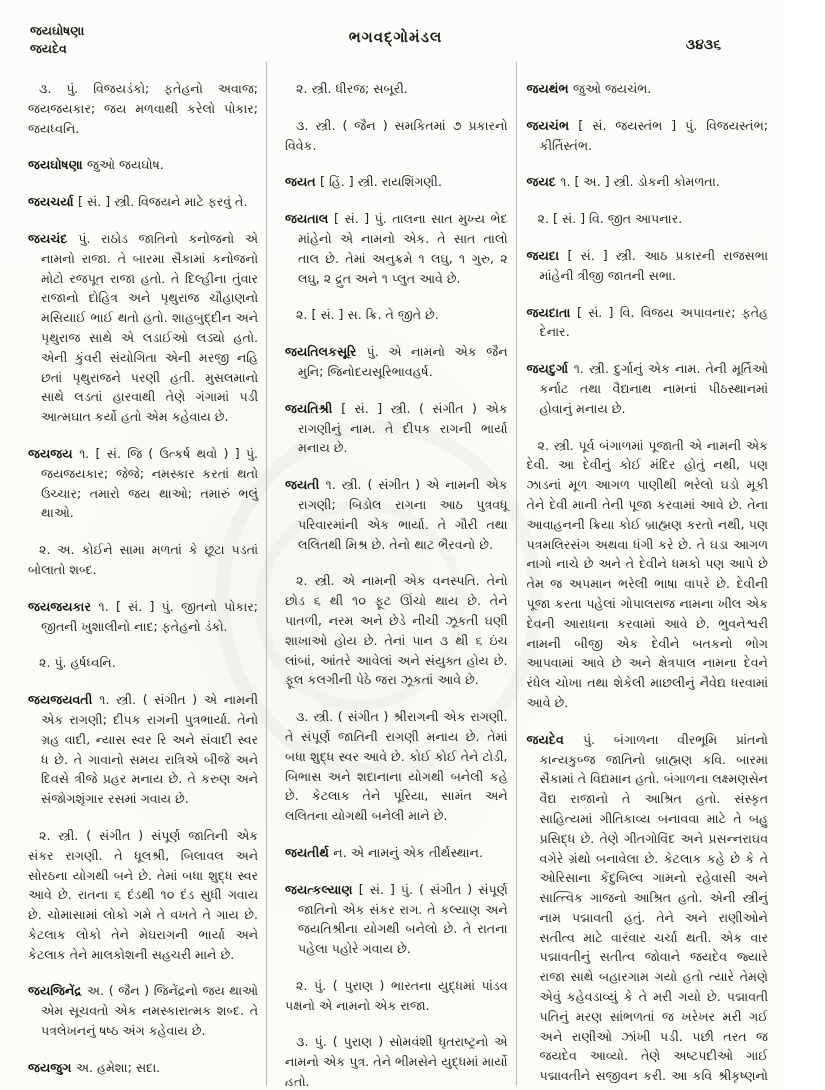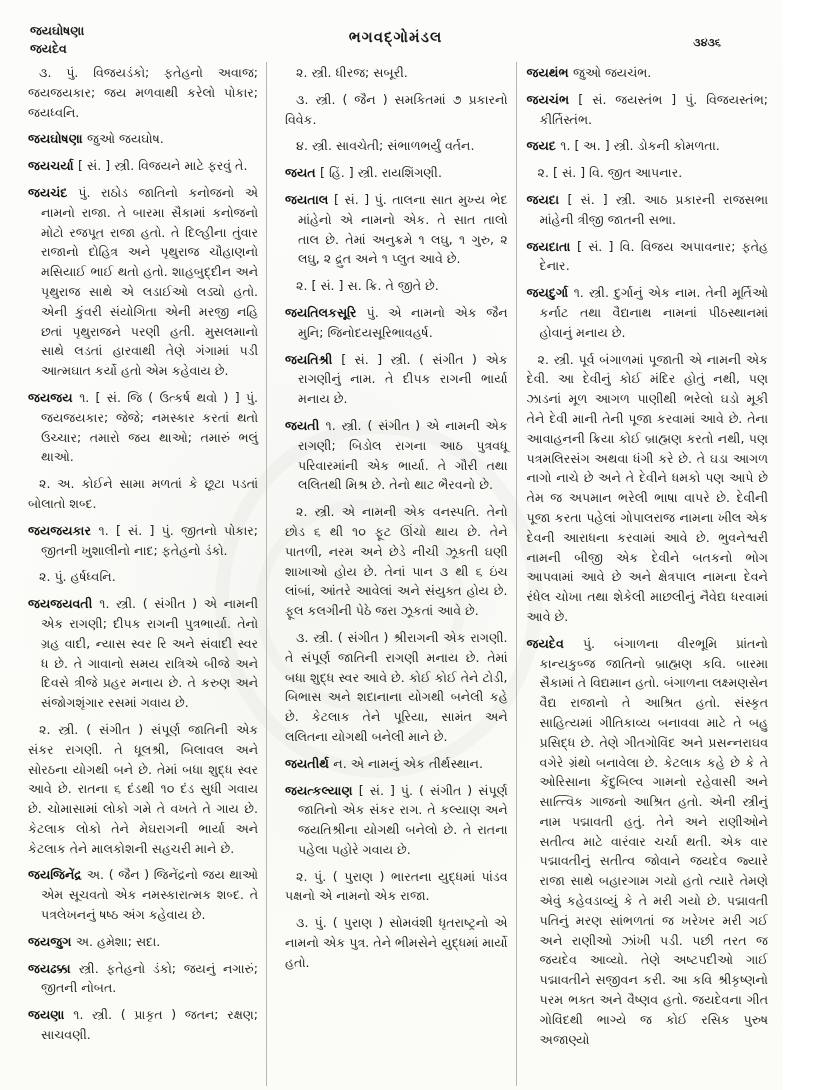--- a/index.html
+++ b/index.html
@@ -34,38 +34,38 @@
     position:absolute;left:2px;top:2px;
     font-size:12.5px;font-weight:bold;line-height:18px;color:#1d1b17;
   }
   .runhead div{white-space:nowrap;}
   .center-title{
     position:absolute;left:0;right:0;top:8px;text-align:center;
     font-size:15px;font-weight:bold;letter-spacing:1px;color:#1d1b17;
   }
   .page-number{
     position:absolute;right:42px;top:16px;
-    font-size:11px;font-weight:bold;color:#1d1b17;
+    font-size:14px;font-weight:bold;color:#1d1b17;
   }
   .columns{
     position:absolute;top:62px;left:28px;right:15px;bottom:4px;
     display:flex;flex-direction:row;
   }
   .col{
     box-sizing:border-box;
     overflow:hidden;
     font-size:12.6px;
     line-height:19.8px;
     text-align:justify;
   }
   .col-1{width:252px;padding-right:8px;}
   .col-2{width:263px;border-left:1px solid #b9b7b0;padding-left:18px;padding-right:8px;}
   .col-3{width:267px;border-left:1px solid #b9b7b0;padding-left:10px;}
   .entry{
-    margin:1px 0 7px 0;
+    margin:17px 0 7px 0;
     padding-left:13px;
     text-indent:-13px;
   }
   .entry b{font-weight:bold;color:#15130f;}
   .entry.sense{
     padding-left:0;
     text-indent:11px;
   }
 </style>
 </head>
@@ -98,21 +98,20 @@
         <p class="entry"><b>જયજયવતી </b>૧. સ્ત્રી. ( સંગીત ) એ નામની એક રાગણી; દીપક રાગની પુત્રભાર્યા. તેનો ગ્રહ વાદી, ન્યાસ સ્વર રિ અને સંવાદી સ્વર ધ છે. તે ગાવાનો સમય રાત્રિએ બીજે અને દિવસે ત્રીજે પ્રહર મનાય છે. તે કરુણ અને સંજોગશૃંગાર રસમાં ગવાય છે.</p>
         <p class="entry sense">૨. સ્ત્રી. ( સંગીત ) સંપૂર્ણ જાતિની એક સંકર રાગણી. તે ધૂલશ્રી, બિલાવલ અને સોરઠના યોગથી બને છે. તેમાં બધા શુદ્ધ સ્વર આવે છે. રાતના ૬ દંડથી ૧૦ દંડ સુધી ગવાય છે. ચોમાસામાં લોકો ગમે તે વખતે તે ગાય છે. કેટલાક લોકો તેને મેઘરાગની ભાર્યા અને કેટલાક તેને માલકોશની સહચરી માને છે.</p>
         <p class="entry"><b>જયજિનેંદ્ર </b>અ. ( જૈન ) જિનેંદ્રનો જય થાઓ એમ સૂચવતો એક નમસ્કારાત્મક શબ્દ. તે પત્રલેખનનું ષષ્ઠ અંગ કહેવાય છે.</p>
         <p class="entry"><b>જયજુગ </b>અ. હમેશા; સદા.</p>
         <p class="entry"><b>જયઢક્કા </b>સ્ત્રી. ફતેહનો ડંકો; જયનું નગારું; જીતની નોબત.</p>
         <p class="entry"><b>જયણા </b>૧. સ્ત્રી. ( પ્રાકૃત ) જતન; રક્ષણ; સાચવણી.</p>
       </div>
     <div class="col col-2">
         <p class="entry sense">૨. સ્ત્રી. ધીરજ; સબૂરી.</p>
         <p class="entry sense">૩. સ્ત્રી. ( જૈન ) સમકિતમાં ૭ પ્રકારનો વિવેક.</p>
-        <p class="entry sense">૪. સ્ત્રી. સાવચેતી; સંભાળભર્યું વર્તન.</p>
         <p class="entry"><b>જયત </b>[ હિં. ] સ્ત્રી. રાયશિંગણી.</p>
         <p class="entry"><b>જયતાલ </b>[ સં. ] પું. તાલના સાત મુખ્ય ભેદ માંહેનો એ નામનો એક. તે સાત તાલો તાલ છે. તેમાં અનુક્રમે ૧ લઘુ, ૧ ગુરુ, ૨ લઘુ, ૨ દ્રુત અને ૧ પ્લુત આવે છે.</p>
         <p class="entry sense">૨. [ સં. ] સ. ક્રિ. તે જીતે છે.</p>
         <p class="entry"><b>જયતિલકસૂરિ </b>પું. એ નામનો એક જૈન મુનિ; જિનોદયસૂરિભાવહર્ષ.</p>
         <p class="entry"><b>જયતિશ્રી </b>[ સં. ] સ્ત્રી. ( સંગીત ) એક રાગણીનું નામ. તે દીપક રાગની ભાર્યા મનાય છે.</p>
         <p class="entry"><b>જયતી </b>૧. સ્ત્રી. ( સંગીત ) એ નામની એક રાગણી; બિડોલ રાગના આઠ પુત્રવધૂ પરિવારમાંની એક ભાર્યા. તે ગૌરી તથા લલિતથી મિશ્ર છે. તેનો થાટ ભૈરવનો છે.</p>
         <p class="entry sense">૨. સ્ત્રી. એ નામની એક વનસ્પતિ. તેનો છોડ ૬ થી ૧૦ ફૂટ ઊંચો થાય છે. તેને પાતળી, નરમ અને છેડે નીચી ઝૂકતી ઘણી શાખાઓ હોય છે. તેનાં પાન ૩ થી ૬ ઇંચ લાંબાં, આંતરે આવેલાં અને સંયુક્ત હોય છે. ફૂલ કલગીની પેઠે જરા ઝૂકતાં આવે છે.</p>
         <p class="entry sense">૩. સ્ત્રી. ( સંગીત ) શ્રીરાગની એક રાગણી. તે સંપૂર્ણ જાતિની રાગણી મનાય છે. તેમાં બધા શુદ્ધ સ્વર આવે છે. કોઈ કોઈ તેને ટોડી, બિભાસ અને શદાનાના યોગથી બનેલી કહે છે. કેટલાક તેને પૂરિયા, સામંત અને લલિતના યોગથી બનેલી માને છે.</p>
         <p class="entry"><b>જયતીર્થ </b>ન. એ નામનું એક તીર્થસ્થાન.</p>
         <p class="entry"><b>જયત્કલ્યાણ </b>[ સં. ] પું. ( સંગીત ) સંપૂર્ણ જાતિનો એક સંકર રાગ. તે કલ્યાણ અને જયતિશ્રીના યોગથી બનેલો છે. તે રાતના પહેલા પહોરે ગવાય છે.</p>

